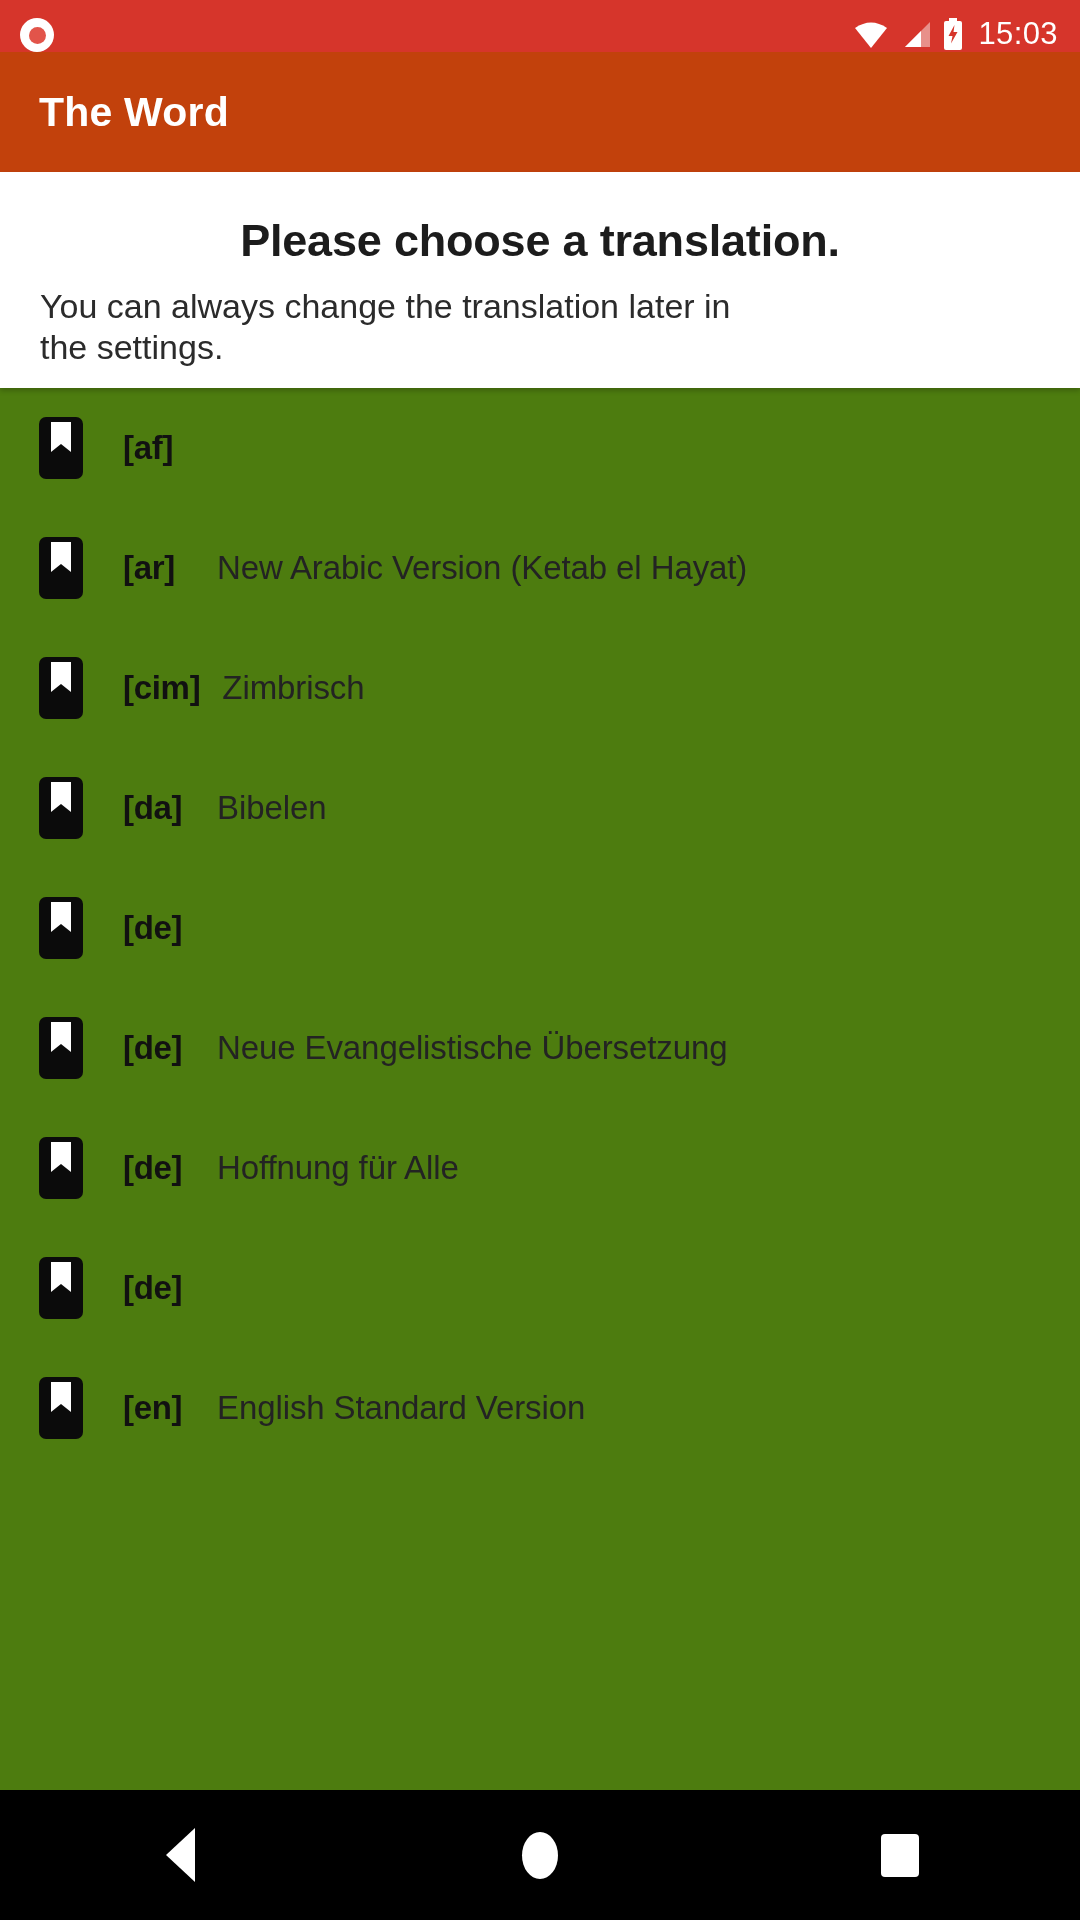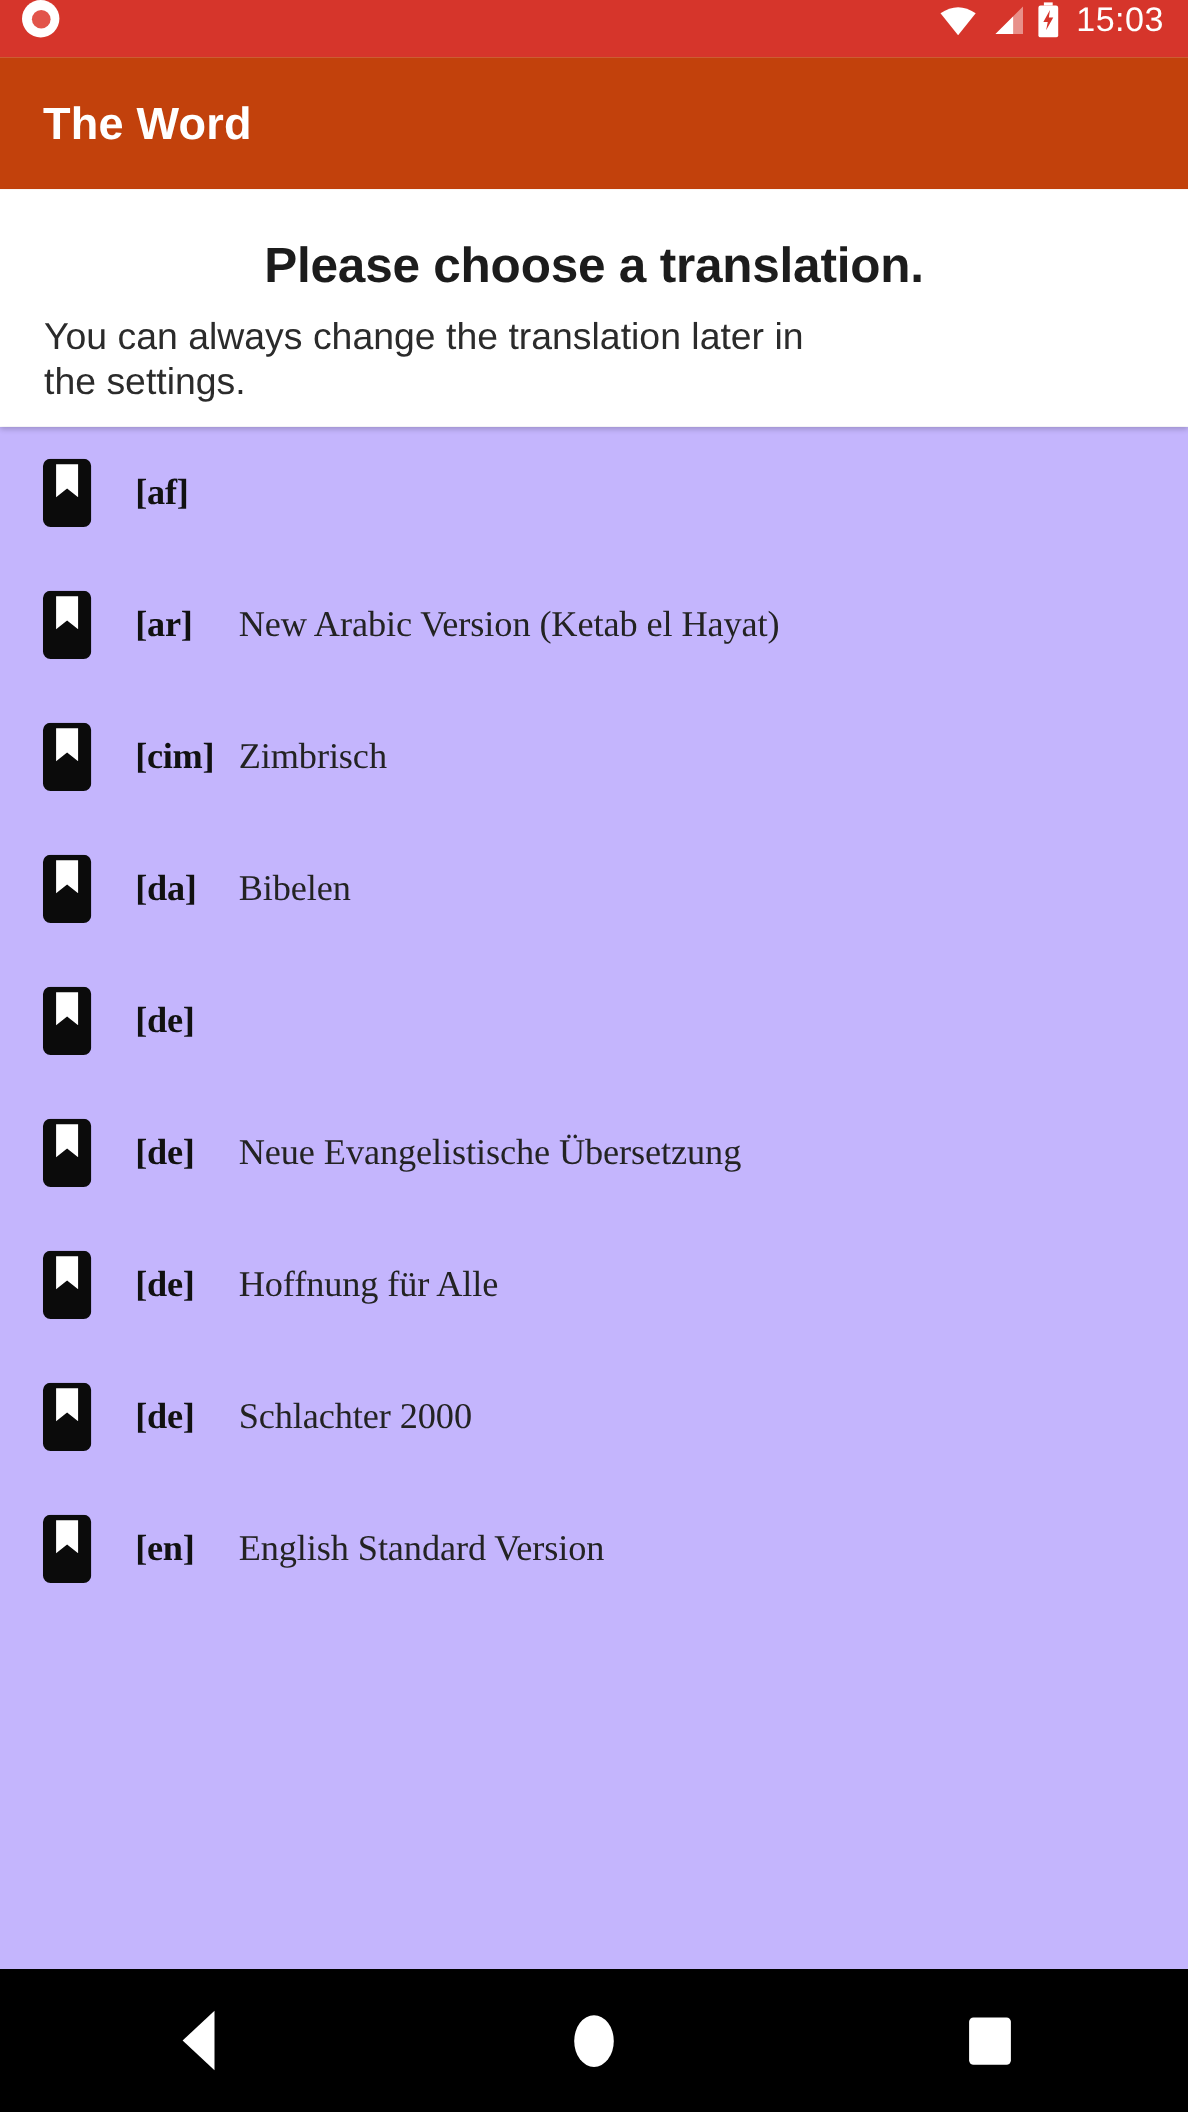--- a/index.html
+++ b/index.html
@@ -8,21 +8,21 @@
     background:#ffffff;
     font-family:"Liberation Sans", sans-serif;
     overflow:hidden;
   }
   #screen { position:relative; width:1080px; height:1920px; background:#f8f8f8; }
 
   
   .status-bar{
     position:absolute; top:0; left:0; width:1080px; height:52px;
     background:#d6352b;
-    display:flex; align-items:flex-start; justify-content:space-between;
+    display:flex; align-items:flex-end; justify-content:space-between;
     padding:0 22px 0 20px;
   }
   .status-left{ display:flex; align-items:center; }
   .app-dot{
     width:34px; height:34px; border-radius:50%;
     background:#ffffff;
     display:flex; align-items:center; justify-content:center;
   }
   .app-dot-inner{
     width:17px; height:17px; border-radius:50%;
@@ -61,23 +61,22 @@
   }
   .header-sub{
     margin-top:23px;
     font-size:34px; color:#2b2b2b; line-height:1.22;
     max-width:700px;
   }
 
   
   .list{
     position:absolute; top:388px; left:0; width:1080px;
-    height:1402px; background:#c4b5fd;
+    height:1402px; background:#4d7c0f;
     overflow:hidden;
-    font-family:Liberation Serif, serif;
   }
   .list-row{
     height:120px; width:1080px;
     display:flex; align-items:center;
     padding-left:39px;
   }
   .row-icon{
     width:44px; height:62px; flex:0 0 44px;
     position:relative;
   }
@@ -211,21 +210,20 @@
           </svg></div>
         <div class="row-code">[de]</div>
         <div class="row-name">Hoffnung für Alle</div>
       </div>
       <div class="list-row">
         <div class="row-icon"><svg width="44" height="62" viewBox="0 0 44 62">
             <rect x="0" y="0" width="44" height="62" rx="7" fill="#0b0b0b"></rect>
             <path d="M12 5 L32 5 L32 35 L22 27 L12 35 Z" fill="#ffffff"></path>
           </svg></div>
         <div class="row-code">[de]</div>
-        <div class="row-name">Schlachter 2000</div>
       </div>
       <div class="list-row">
         <div class="row-icon"><svg width="44" height="62" viewBox="0 0 44 62">
             <rect x="0" y="0" width="44" height="62" rx="7" fill="#0b0b0b"></rect>
             <path d="M12 5 L32 5 L32 35 L22 27 L12 35 Z" fill="#ffffff"></path>
           </svg></div>
         <div class="row-code">[en]</div>
         <div class="row-name">English Standard Version</div>
       </div>
     </div>

